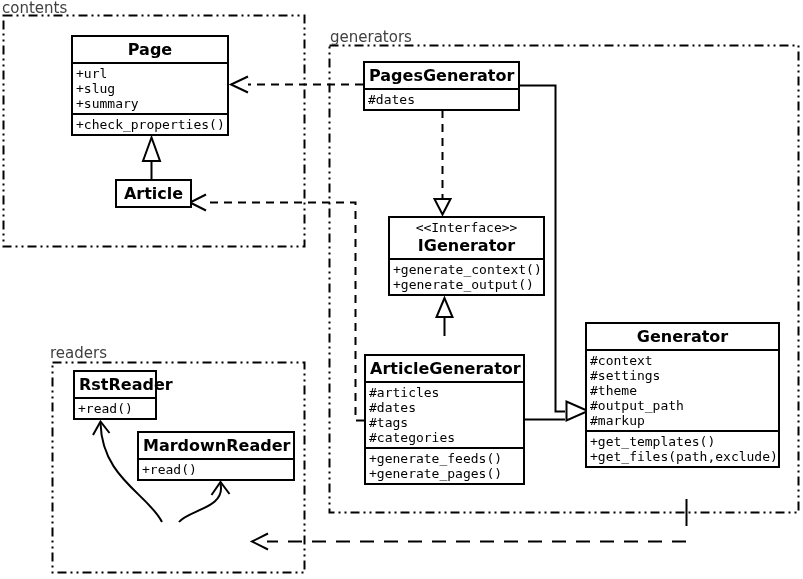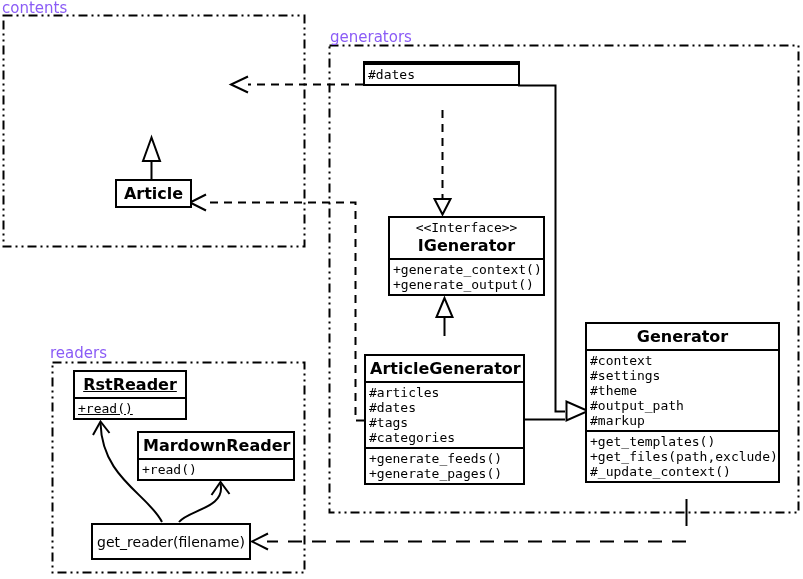--- a/index.html
+++ b/index.html
@@ -1,19 +1,19 @@
 <!DOCTYPE html>
 <html><head>
 <meta charset="utf-8">
 <style>
   html,body{margin:0;padding:0;background:#ffffff;}
   #canvas{position:relative;width:803px;height:579px;background:#ffffff;overflow:hidden;
           font-family:"DejaVu Sans",sans-serif;color:#000;}
   #wires{position:absolute;left:0;top:0;z-index:0;}
-  .pkg-label{position:absolute;z-index:2;font:15px/16px "DejaVu Sans",sans-serif;color:#8b5cf6;white-space:nowrap;}
+  .pkg-label{position:absolute;z-index:2;font:15px/16px "DejaVu Sans",sans-serif;color:#404040;white-space:nowrap;}
   .uml-class{position:absolute;z-index:1;box-sizing:border-box;border:2px solid #000;background:#fff;}
   .uml-title{font:bold 16px/21px "DejaVu Sans",sans-serif;text-align:center;padding:2px 4px;white-space:nowrap;}
   .uml-stereotype{font:13px/15px "DejaVu Sans Mono",monospace;font-weight:normal;text-align:center;}
   .uml-sec{border-top:2px solid #000;padding:2px 3px;font:13px/15px "DejaVu Sans Mono",monospace;}
   .uml-line{white-space:nowrap;}
   .fn-box{position:absolute;z-index:1;box-sizing:border-box;border:2px solid #000;background:#fff;
           display:flex;align-items:center;justify-content:center;
           font:14px/16px "DejaVu Sans",sans-serif;white-space:nowrap;}
 </style>
 </head>
@@ -72,26 +72,38 @@
     <g>
       <path d="M179,522 C188,510 226,508 220.5,484" fill="none" stroke="#000" stroke-width="2"></path>
       <polyline points="211.5,495 220.5,482 229.5,494" fill="none" stroke="#000" stroke-width="2"></polyline>
     </g>
   </svg>
 
   <div class="pkg-label" style="left:2px;top:0px;">contents</div>
   <div class="pkg-label" style="left:330px;top:29px;">generators</div>
   <div class="pkg-label" style="left:50px;top:345px;">readers</div>
 
+  <div class="uml-class" style="left:71px;top:35px;width:158px;">
+    <div class="uml-title">Page</div>
+    <div class="uml-sec">
+      <div class="uml-line">+url</div>
+      <div class="uml-line">+slug</div>
+      <div class="uml-line">+summary</div>
+    </div>
+    <div class="uml-sec">
+      <div class="uml-line">+check_properties()</div>
+    </div>
+  </div>
 
   <div class="uml-class" style="left:115px;top:179px;width:77px;">
     <div class="uml-title">Article</div>
   </div>
 
   <div class="uml-class" style="left:363px;top:61px;width:157px;">
+    <div class="uml-title">PagesGenerator</div>
     <div class="uml-sec">
       <div class="uml-line">#dates</div>
     </div>
   </div>
 
   <div class="uml-class" style="left:388px;top:216px;width:157px;">
     <div class="uml-title">
       <div class="uml-stereotype">&lt;&lt;Interface&gt;&gt;</div>
       <div>IGenerator</div>
     </div>
@@ -120,35 +132,31 @@
     <div class="uml-sec">
       <div class="uml-line">#context</div>
       <div class="uml-line">#settings</div>
       <div class="uml-line">#theme</div>
       <div class="uml-line">#output_path</div>
       <div class="uml-line">#markup</div>
     </div>
     <div class="uml-sec">
       <div class="uml-line">+get_templates()</div>
       <div class="uml-line">+get_files(path,exclude)</div>
-      <div class="uml-line">#_update_context()</div>
     </div>
   </div>
 
-  <div class="uml-class" style="left:73px;top:370px;width:114px;text-decoration:underline;">
+  <div class="uml-class" style="left:73px;top:370px;width:84px;">
     <div class="uml-title">RstReader</div>
     <div class="uml-sec">
       <div class="uml-line">+read()</div>
     </div>
   </div>
 
   <div class="uml-class" style="left:137px;top:431px;width:158px;">
     <div class="uml-title">MardownReader</div>
     <div class="uml-sec">
       <div class="uml-line">+read()</div>
     </div>
   </div>
 
-  <div class="fn-box" style="left:91px;top:523px;width:160px;height:37px;">
-    <span>get_reader(filename)</span>
-  </div>
 
 </div>
 
 </body></html>

